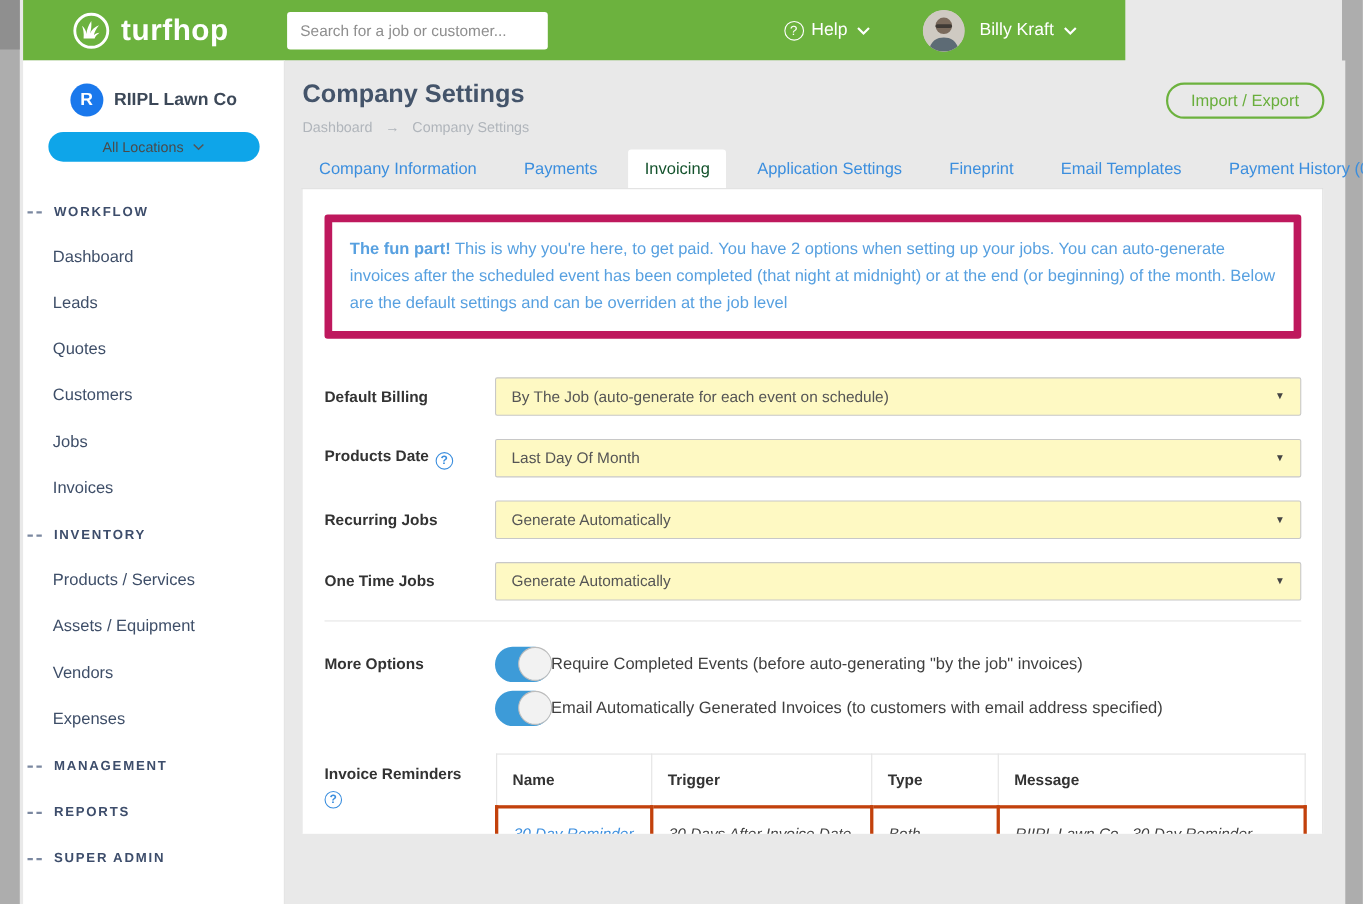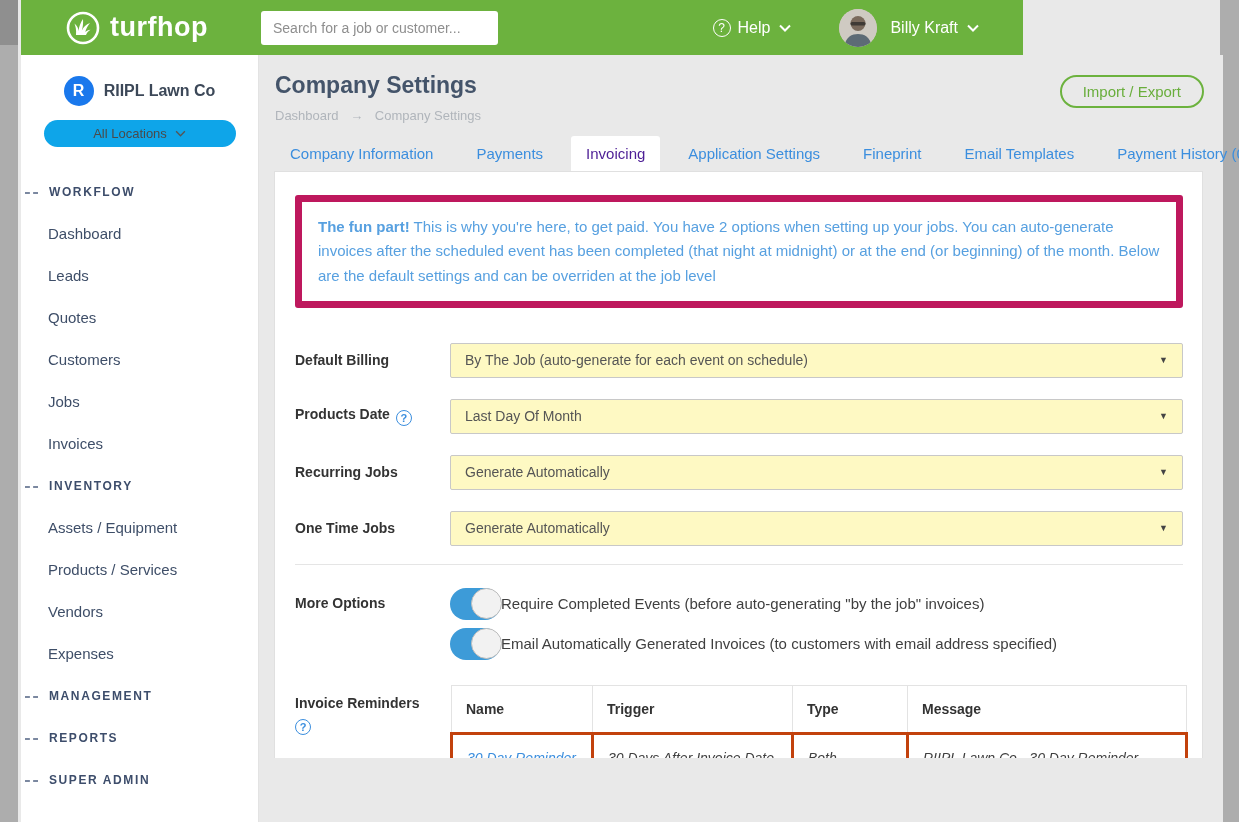--- a/index.html
+++ b/index.html
@@ -59,21 +59,21 @@
   .page-title { font-size:23px; font-weight:bold; color:#44546a; }
   .breadcrumb { margin-top:9px; font-size:13px; color:#b0b5bb; }
   .breadcrumb .sep { margin:0 8px; }
   .import-btn { position:absolute; top:20px; right:19px; height:33px; padding:4px 21px;
                 border:2px solid #6cb23e; border-radius:17px; background:transparent;
                 color:#69ae3c; font-size:15px; cursor:pointer;
                 font-family:"Liberation Sans", sans-serif; }
 
   .tabs { display:flex; margin-top:13px; padding-left:16px;gap:13px; }
   .tab { padding:9px 15px; font-size:15px; color:#3b8ede; cursor:pointer; white-space:nowrap; }
-  .tab.active { background:#fff; color:#4c1d95; border-radius:3px 3px 0 0; }
+  .tab.active { background:#fff; color:#14532d; border-radius:3px 3px 0 0; }
 
   .panel { margin-left:15px; width:929px; height:587px; background:#fff;
            border:1px solid #e0e0e0; border-bottom:none; padding:23px 19px 0 20px; overflow:hidden; }
 
   .info-box { border:7px solid #be185d; border-radius:3px; padding:13px 16px;
               color:#57a0e0; font-size:15px; line-height:1.62; }
   .info-box b { font-weight:bold; }
 
   .form-row { display:flex; align-items:center; margin-top:21px; }
   .form-row.first { margin-top:35px; }
@@ -166,22 +166,22 @@
       </div>
       <ul class="side-menu">
         <li class="menu-section"><span class="dash"></span><span>WORKFLOW</span></li>
         <li class="menu-item">Dashboard</li>
         <li class="menu-item">Leads</li>
         <li class="menu-item">Quotes</li>
         <li class="menu-item">Customers</li>
         <li class="menu-item">Jobs</li>
         <li class="menu-item">Invoices</li>
         <li class="menu-section"><span class="dash"></span><span>INVENTORY</span></li>
+        <li class="menu-item">Products / Services</li>
         <li class="menu-item">Assets / Equipment</li>
-        <li class="menu-item">Products / Services</li>
         <li class="menu-item">Vendors</li>
         <li class="menu-item">Expenses</li>
         <li class="menu-section"><span class="dash"></span><span>MANAGEMENT</span></li>
         <li class="menu-section"><span class="dash"></span><span>REPORTS</span></li>
         <li class="menu-section"><span class="dash"></span><span>SUPER ADMIN</span></li>
       </ul>
     </div>
 
     <div class="main">
       <div class="page-head">

